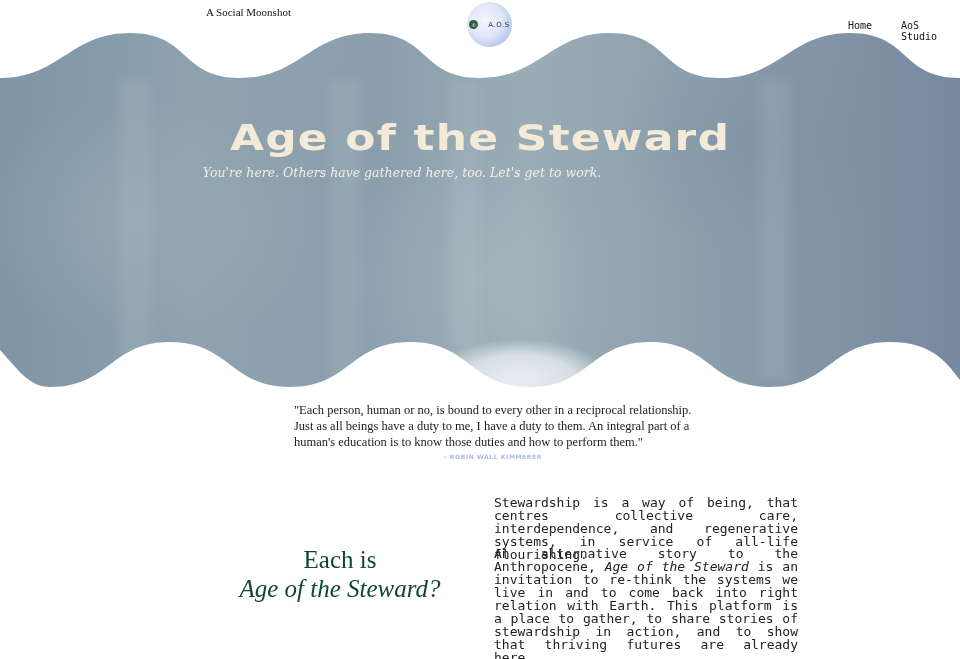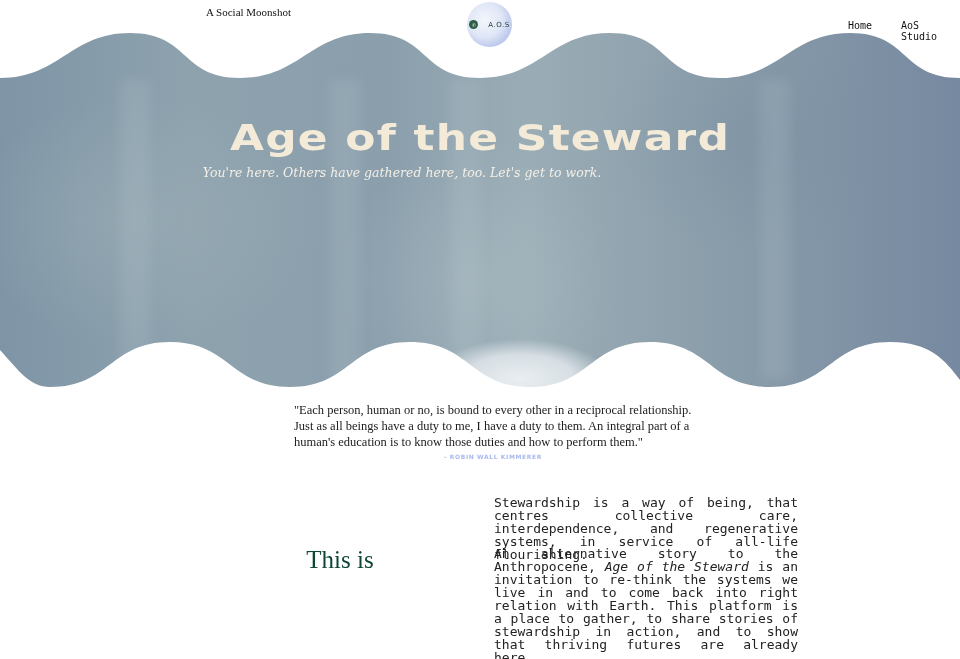--- a/index.html
+++ b/index.html
@@ -106,17 +106,18 @@
 <a class="nav nav-home">Home</a>
 <a class="nav nav-studio">AoS Studio</a>
 
 <div class="hero-title">Age of the Steward</div>
 <div class="hero-sub">You're here. Others have gathered here, too. Let's get to work.</div>
 
 <div class="quote">"Each person, human or no, is bound to every other in a reciprocal relationship. Just as all beings have a duty to me, I have a duty to them. An integral part of a human's education is to know those duties and how to perform them."</div>
 <div class="quote-author">- ROBIN WALL KIMMERER</div>
 
 <div class="what-title">
-  <span>This is</span>
+  <span>Each is</span>
+  <span class="em">Age of the Steward?</span>
 </div>
 
 <div class="desc desc-1">Stewardship is a way of being, that centres collective care, interdependence, and regenerative systems, in service of all-life flourishing.</div>
 <div class="desc desc-2"><span>An alternative story to the Anthropocene, </span><i>Age of the Steward</i><span> is an invitation to re-think the systems we live in and to come back into right relation with Earth. This platform is a place to gather, to share stories of stewardship in action, and to show that thriving futures are already here.</span></div>
 
 </body></html>

